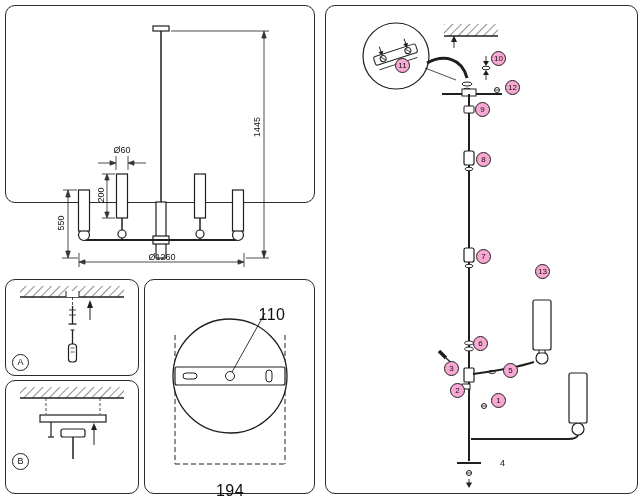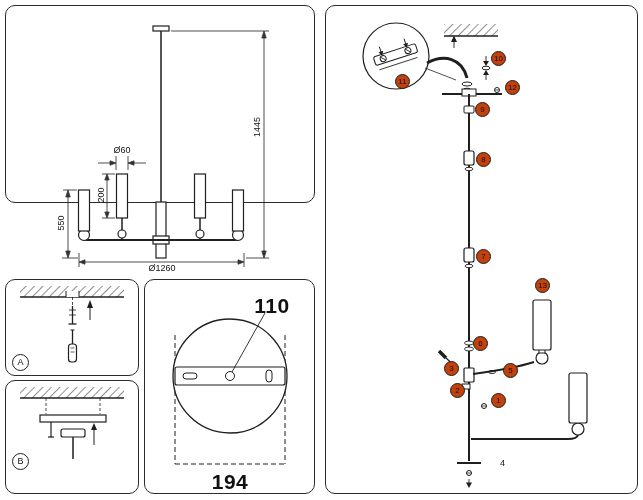--- a/index.html
+++ b/index.html
@@ -2,23 +2,23 @@
 <html><head>
 <meta charset="utf-8">
 <style>
   html,body{margin:0;padding:0;background:#ffffff;}
   #sheet{position:relative;width:643px;height:500px;background:#ffffff;
          font-family:"Liberation Sans","DejaVu Sans",sans-serif;color:#111;overflow:hidden;}
   .panel{position:absolute;border:1.5px solid #2b2b2b;border-radius:10px;background:#fff;box-sizing:border-box;}
   svg{position:absolute;left:0;top:0;}
   .dim{position:absolute;font-size:9px;color:#111;text-align:center;white-space:nowrap;}
   .rot{transform:rotate(-90deg);transform-origin:center center;}
-  .big{font-size:21px;font-weight:700;letter-spacing:.5px;}
+  .big{font-size:16px;font-weight:400;letter-spacing:.5px;margin-top:12px;}
   .callout{position:absolute;width:13px;height:13px;border:1px solid #1f1f1f;border-radius:50%;
-           font-size:8px;line-height:13px;text-align:center;background:#c2410c;z-index:3;}
+           font-size:8px;line-height:13px;text-align:center;background:#f9a8d4;z-index:3;}
   .circ-label{position:absolute;width:15px;height:15px;border:1px solid #1f1f1f;border-radius:50%;
               font-size:9px;line-height:15px;text-align:center;background:#fff;}
   .pagenum{position:absolute;font-size:9px;color:#111;}
   line,path,rect.draw,circle.draw,ellipse.draw{stroke:#1f1f1f;}
 </style>
 </head>
 <body>
 
 <div id="sheet">
 
@@ -77,21 +77,21 @@
           <line x1="238" y1="247" x2="238" y2="261"></line>
         <line x1="79" y1="256" x2="232" y2="256"></line>
         <polygon points="79,253.8 79,258.2 73,256"></polygon>
           <polygon points="232,253.8 232,258.2 238,256"></polygon>
       </g>
     </svg>
     <span class="dim" style="left:96px;top:139px;width:40px;">Ø60</span>
     <span class="dim rot" style="left:83px;top:184px;width:24px;">200</span>
     <span class="dim rot" style="left:42px;top:212px;width:26px;">550</span>
     <span class="dim rot" style="left:235px;top:116px;width:32px;">1445</span>
-    <span class="dim" style="left:131px;top:257px;width:50px;">Ø1260</span>
+    <span class="dim" style="left:131px;top:246px;width:50px;">Ø1260</span>
   </div>
 
   <div class="panel" style="left:5px;top:279px;width:134px;height:97px;">
     <svg width="131" height="94" viewBox="0 0 131 94">
       <defs>
         <pattern id="hatchA" width="6" height="6" patternUnits="userSpaceOnUse" patternTransform="rotate(45)">
           <line x1="0" y1="0" x2="0" y2="6" stroke="#555" stroke-width="1"></line>
         </pattern>
       </defs>
       <g fill="none" stroke="#1f1f1f">
@@ -231,28 +231,28 @@
         <rect x="243" y="367" width="18" height="50" rx="2" fill="#fff" stroke-width="1.2"></rect>
 
         <line x1="131" y1="457" x2="155" y2="457" stroke-width="2"></line>
         <circle cx="143" cy="467" r="2.5" stroke-width="1"></circle>
         <line x1="140.5" y1="467" x2="145.5" y2="467" stroke-width="0.8"></line>
         <line x1="143" y1="473" x2="143" y2="477" stroke-width="0.9"></line>
         <polygon points="140,476.5 146,476.5 143,482" fill="#1f1f1f" stroke="none"></polygon>
       </g>
     </svg>
 
-    <div class="callout" style="left:69px;top:68px;text-align:center;">11</div>
+    <div class="callout" style="left:69px;top:52px;text-align:center;">11</div>
     <div class="callout" style="left:165px;top:45px;">10</div>
     <div class="callout" style="left:179px;top:74px;">12</div>
     <div class="callout" style="left:149px;top:96px;">9</div>
     <div class="callout" style="left:150px;top:146px;">8</div>
     <div class="callout" style="left:150px;top:243px;">7</div>
     <div class="callout" style="left:147px;top:330px;">6</div>
     <div class="callout" style="left:177px;top:357px;">5</div>
     <div class="callout" style="left:118px;top:355px;">3</div>
     <div class="callout" style="left:124px;top:377px;">2</div>
     <div class="callout" style="left:165px;top:387px;">1</div>
-    <div class="callout" style="left:209px;top:272px;">13</div>
+    <div class="callout" style="left:209px;top:258px;">13</div>
     <span class="pagenum" style="left:174px;top:452px;">4</span>
   </div>
 
 </div>
 
 </body></html>

